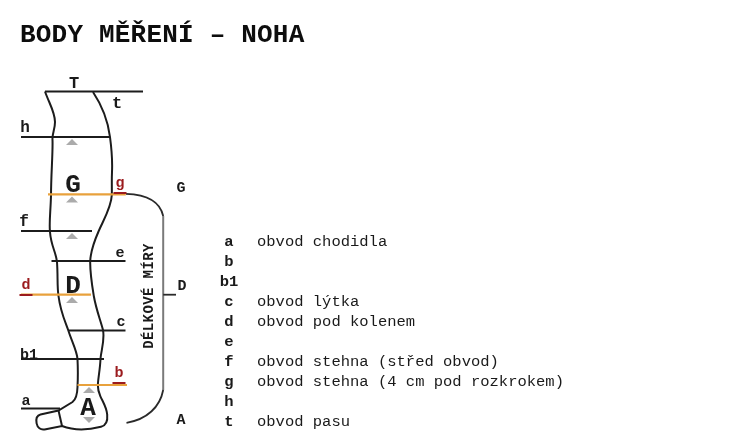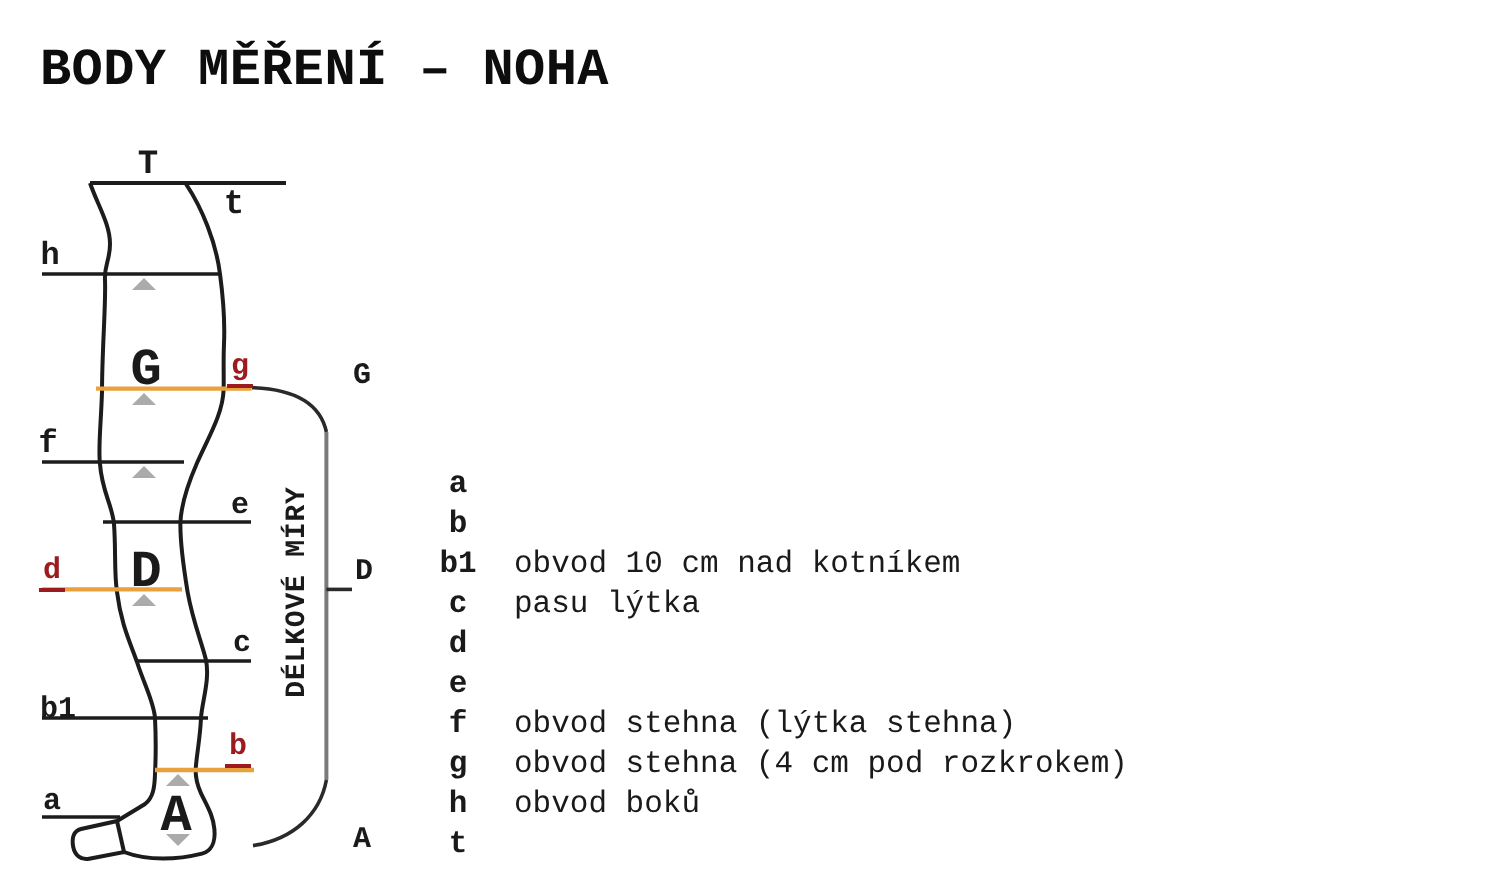--- a/index.html
+++ b/index.html
@@ -88,48 +88,49 @@
   <span class="lbl big" style="left:88px;top:408px;">A</span>
 
   <span class="lbl sz15" style="left:181px;top:188px;">G</span>
   <span class="lbl sz15" style="left:182px;top:286px;">D</span>
   <span class="lbl sz15" style="left:181px;top:420px;">A</span>
   <span class="lbl vert" style="left:149px;top:296px;">DÉLKOVÉ MÍRY</span>
 
   <div id="legend">
     <div class="legend-row">
       <span class="legend-letter">a</span>
+      <span class="legend-text">obvod chodidla</span>
     </div>
     <div class="legend-row">
       <span class="legend-letter">b</span>
     </div>
     <div class="legend-row">
       <span class="legend-letter">b1</span>
-      <span class="legend-text">obvod 10 cm nad kotníkem</span>
     </div>
     <div class="legend-row">
       <span class="legend-letter">c</span>
-      <span class="legend-text">pasu lýtka</span>
+      <span class="legend-text">obvod lýtka</span>
     </div>
     <div class="legend-row">
       <span class="legend-letter">d</span>
+      <span class="legend-text">obvod pod kolenem</span>
     </div>
     <div class="legend-row">
       <span class="legend-letter">e</span>
     </div>
     <div class="legend-row">
       <span class="legend-letter">f</span>
-      <span class="legend-text">obvod stehna (lýtka stehna)</span>
+      <span class="legend-text">obvod stehna (střed obvod)</span>
     </div>
     <div class="legend-row">
       <span class="legend-letter">g</span>
       <span class="legend-text">obvod stehna (4 cm pod rozkrokem)</span>
     </div>
     <div class="legend-row">
       <span class="legend-letter">h</span>
-      <span class="legend-text">obvod boků</span>
     </div>
     <div class="legend-row">
       <span class="legend-letter">t</span>
+      <span class="legend-text">obvod pasu</span>
     </div>
   </div>
 
 </div>
 
 </body></html>

